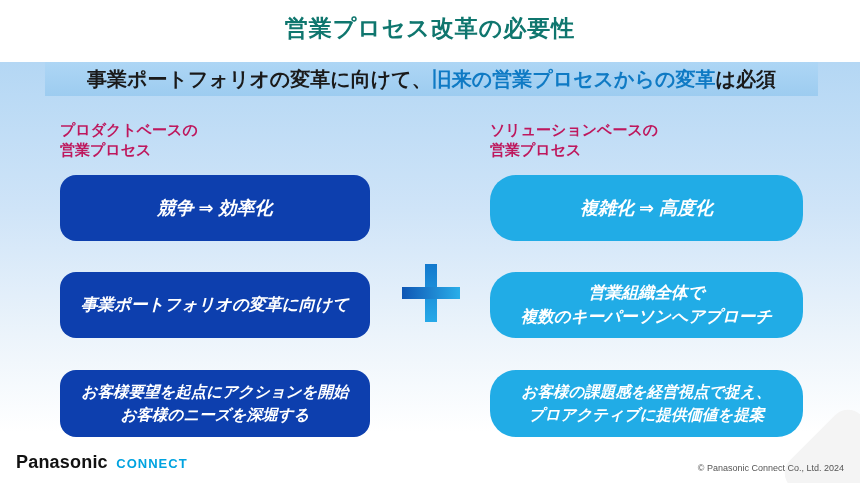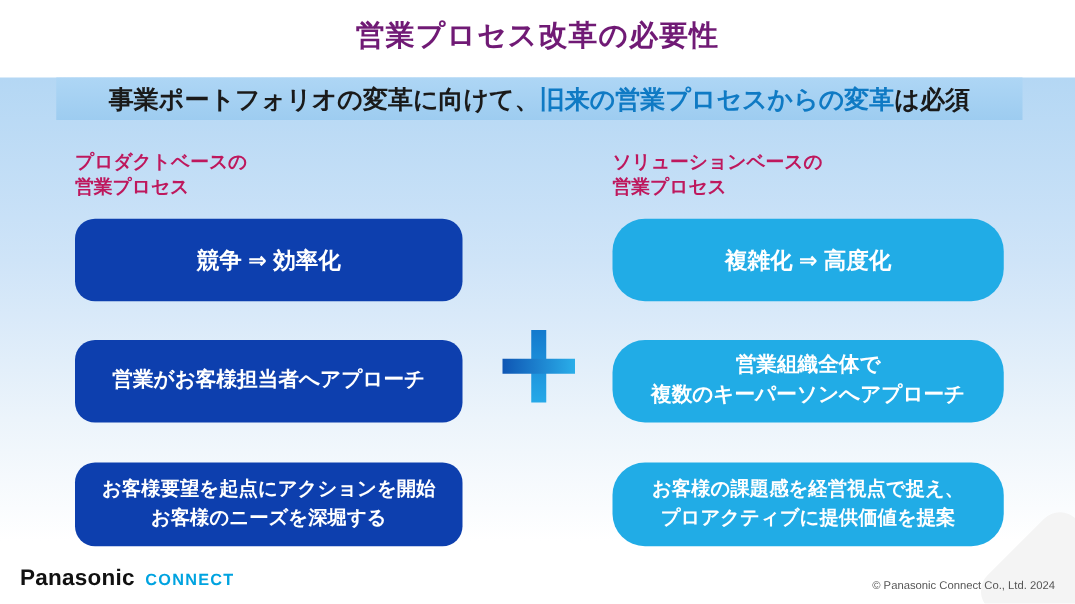--- a/index.html
+++ b/index.html
@@ -31,21 +31,21 @@
     transform: rotate(45deg);
   }
 
   .title {
     position: absolute;
     left: 0; top: 13px; width: 860px;
     text-align: center;
     font-size: 23px;
     font-weight: bold;
     letter-spacing: 1px;
-    color: #701a75;
+    color: #0f766e;
   }
 
   .banner {
     position: absolute;
     left: 45px; top: 62px;
     width: 773px; height: 34px;
     background: linear-gradient(180deg, #aed6f5 0%, #9dccf0 100%);
     display: flex;
     align-items: center;
     justify-content: center;
@@ -74,20 +74,21 @@
     position: absolute;
     width: 310px;
     border-radius: 16px;
     display: flex;
     flex-direction: column;
     align-items: center;
     justify-content: center;
     text-align: center;
     color: #ffffff;
     font-weight: bold;
+    font-style: italic;
   }
   .box.dark  { background: #0d3fae; }
   .box.light { background: #21ace6; border-radius: 26px; }
 
   .row1 { top: 175px; height: 66px; }
   .row2 { top: 272px; height: 66px; }
   .row3 { top: 370px; height: 67px; }
   .colL { left: 60px; }
   .colR { left: 490px; width: 313px; }
 
@@ -165,21 +166,21 @@
   <div class="col-header right">
     <span>ソリューションベースの</span>
     <span>営業プロセス</span>
   </div>
 
   <div class="box dark colL row1">
     <span>競争 ⇒ 効率化</span>
 
   </div>
   <div class="box dark colL row2">
-    <span>営業がお客様担当者へアプローチ</span>
+    <span>事業ポートフォリオの変革に向けて</span>
 
   </div>
   <div class="box dark colL row3">
     <span>お客様要望を起点にアクションを開始</span>
     <span>お客様のニーズを深堀する</span>
   </div>
 
   <div class="box light colR row1">
     <span>複雑化 ⇒ 高度化</span>
 

